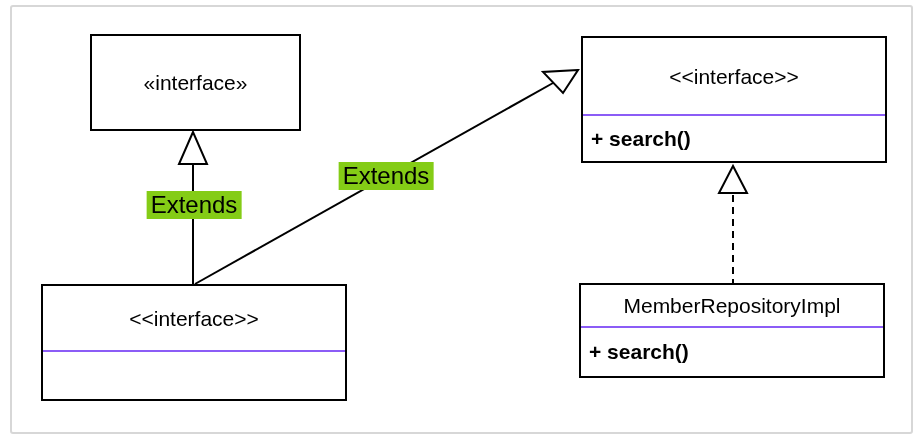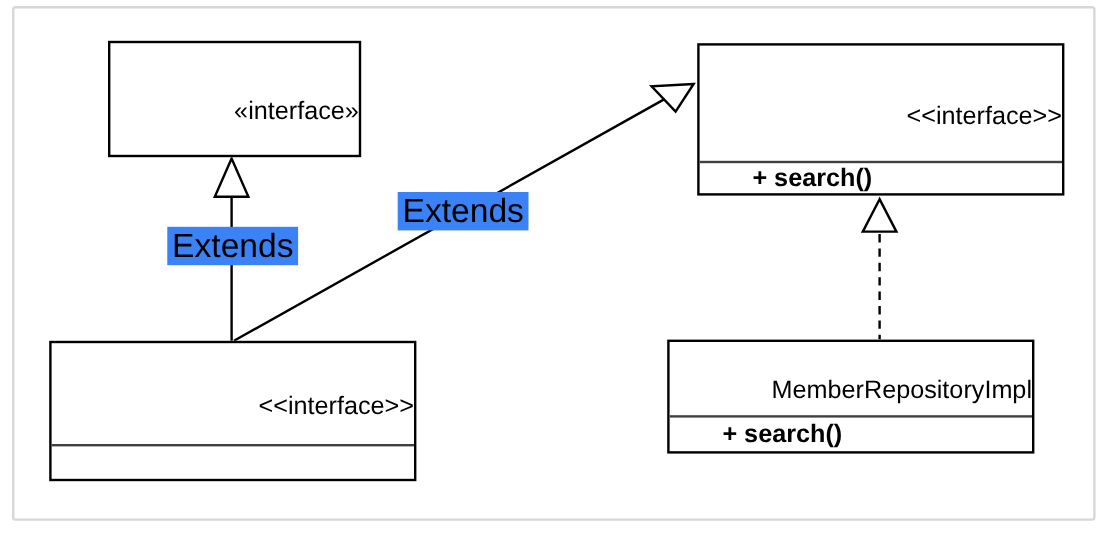--- a/index.html
+++ b/index.html
@@ -27,44 +27,42 @@
     background: #ffffff;
     border: 2px solid #000000;
     box-sizing: border-box;
     display: flex;
     flex-direction: column;
   }
   .title-compartment {
     display: flex;
     flex-direction: column;
     justify-content: center;
-    align-items: flex-end;
+    align-items: center;
     text-align: center;
     font-size: 21px;
     line-height: 23px;
     box-sizing: border-box;
-    margin-top: 20px;
   }
-  .compartment-divider { border-bottom: 2px solid #404040; }
+  .compartment-divider { border-bottom: 2px solid #8b5cf6; }
   .method-compartment {
     flex: 1;
     display: flex;
     align-items: center;
     padding-left: 8px;
     font-size: 21px;
     box-sizing: border-box;
-    margin-left: 36px;
   }
   .bold-method { font-weight: bold; }
   .edge-label {
     position: absolute;
     transform: translate(-50%, -50%);
-    background: #3b82f6;
+    background: #84cc16;
     padding: 0 4px;
-    font-size: 28px;
+    font-size: 24px;
     white-space: nowrap;
   }
 </style>
 </head>
 <body>
 
 <div class="outer-frame"></div>
 
 <svg class="connectors" width="922" height="446" viewBox="0 0 922 446">
 
@@ -90,21 +88,21 @@
   </div>
   <div class="method-compartment bold-method">+ search()</div>
 </div>
 
 <div class="uml-box" style="left:41px; top:284px; width:306px; height:117px;">
   <div class="title-compartment compartment-divider" style="height:66px;">
     <div>&lt;&lt;interface&gt;&gt;</div>
   </div>
 </div>
 
-<div class="uml-box" style="left:556px; top:283px; width:306px; height:95px;">
+<div class="uml-box" style="left:579px; top:283px; width:306px; height:95px;">
   <div class="title-compartment compartment-divider" style="height:43px;">
     <div>MemberRepositoryImpl</div>
   </div>
   <div class="method-compartment bold-method">+ search()</div>
 </div>
 
 <div class="edge-label" style="left:194px; top:205px;">Extends</div>
 <div class="edge-label" style="left:386px; top:176px;">Extends</div>
 
 </body></html>

